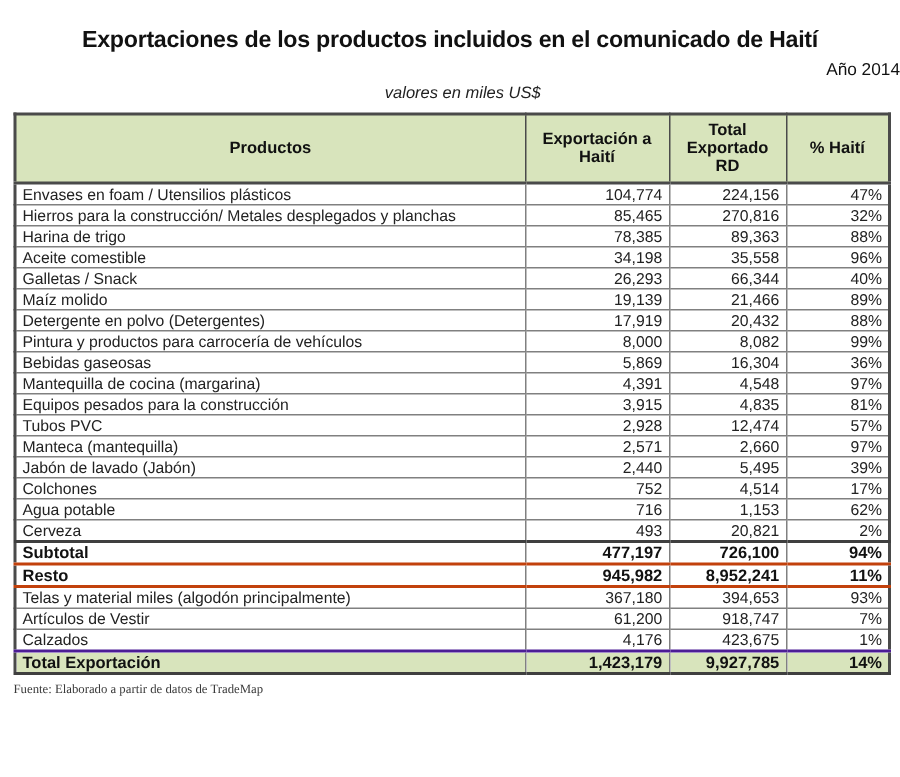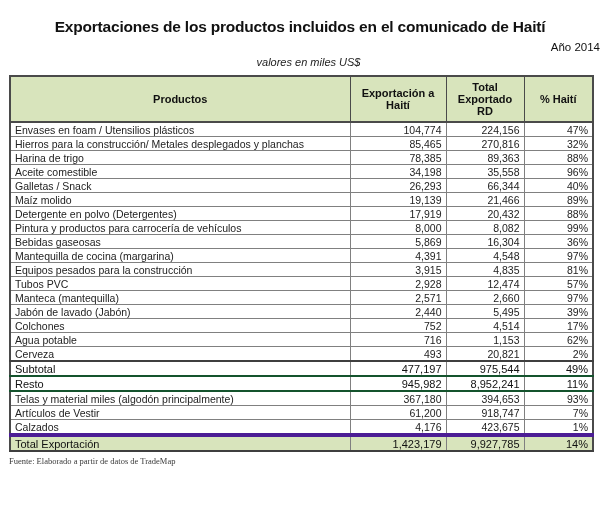--- a/index.html
+++ b/index.html
@@ -64,32 +64,32 @@
     line-height:12px;
     padding:0 4px;
     vertical-align:middle;
     white-space:nowrap;
     overflow:hidden;
     color:#222;
   }
   td.cell-product{text-align:left;}
   td.cell-num{text-align:right;}
   tr.bold td{
-    font-weight:normal;
+    font-weight:bold;
     font-size:11px;
     color:#111;
     border-top:2px solid #3f3f3f;
-    border-bottom:2px solid #14532d;
+    border-bottom:2px solid #c2410c;
   }
   tr.total td{
-    font-weight:normal;
+    font-weight:bold;
     font-size:11px;
     color:#111;
     background:#d8e4bc;
-    border-top:4px solid #4c1d95;
+    border-top:2px solid #4c1d95;
     border-bottom:2px solid #3f3f3f;
   }
   .source{
     margin:4px 0 0 9px;
     font-size:8.5px;
     color:#3a3a3a;
     font-family:Liberation Serif, serif;
   }
 </style>
 </head>
@@ -215,22 +215,22 @@
         </tr>
         <tr class="row normal">
           <td class="cell-product">Cerveza</td>
           <td class="cell-num">493</td>
           <td class="cell-num">20,821</td>
           <td class="cell-num">2%</td>
         </tr>
         <tr class="row bold">
           <td class="cell-product">Subtotal</td>
           <td class="cell-num">477,197</td>
-          <td class="cell-num">975,544</td>
-          <td class="cell-num">49%</td>
+          <td class="cell-num">726,100</td>
+          <td class="cell-num">94%</td>
         </tr>
         <tr class="row bold">
           <td class="cell-product">Resto</td>
           <td class="cell-num">945,982</td>
           <td class="cell-num">8,952,241</td>
           <td class="cell-num">11%</td>
         </tr>
         <tr class="row normal">
           <td class="cell-product">Telas y material miles (algodón principalmente)</td>
           <td class="cell-num">367,180</td>

